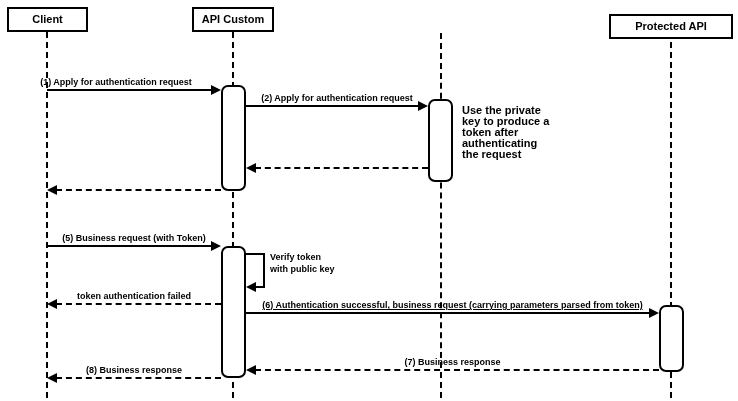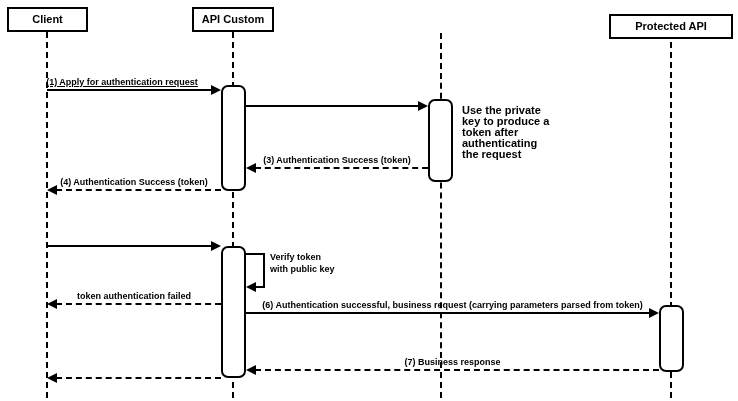--- a/index.html
+++ b/index.html
@@ -51,59 +51,60 @@
   <div class="lifeline" style="left:46px; top:32px; height:366px;"></div>
   <div class="lifeline" style="left:232px; top:32px; height:366px;"></div>
   <div class="lifeline" style="left:440px; top:33px; height:365px;"></div>
   <div class="lifeline" style="left:670px; top:32px; height:366px;"></div>
 
   <div class="activation" style="left:221px; top:85px; width:25px; height:106px;"></div>
   <div class="activation" style="left:428px; top:99px; width:25px; height:83px;"></div>
   <div class="activation" style="left:221px; top:246px; width:25px; height:132px;"></div>
   <div class="activation" style="left:659px; top:305px; width:25px; height:67px;"></div>
 
-  <div class="mlabel" style="left:35px; top:76px; width:174px;text-decoration:underline;">(1) Apply for authentication request</div>
+  <div class="mlabel" style="left:29px; top:76px; width:174px;">(1) Apply for authentication request</div>
   <div class="line" style="left:47px; top:89px; width:165px;"></div>
   <div class="arr r" style="left:211px; top:85px;"></div>
 
+  <div class="mlabel" style="left:246px; top:92px; width:182px;">(2) Apply for authentication request</div>
   <div class="line" style="left:246px; top:105px; width:173px;"></div>
   <div class="arr r" style="left:418px; top:101px;"></div>
 
   <div class="note-text" style="left:462px; top:105px; width:90px;">Use the private
 key to produce a
 token after
 authenticating
 the request</div>
 
-  <div class="mlabel" style="left:246px; top:154px; width:182px;">(3) Authentication Success (token)</div>
   <div class="line dashed" style="left:255px; top:167px; width:173px;"></div>
   <div class="arr l" style="left:246px; top:163px;"></div>
 
-  <div class="mlabel" style="left:47px; top:176px; width:174px;">(4) Authentication Success (token)</div>
   <div class="line dashed" style="left:56px; top:189px; width:165px;"></div>
   <div class="arr l" style="left:47px; top:185px;"></div>
 
+  <div class="mlabel" style="left:47px; top:232px; width:174px;">(5) Business request (with Token)</div>
   <div class="line" style="left:47px; top:245px; width:165px;"></div>
   <div class="arr r" style="left:211px; top:241px;"></div>
 
   <div class="line" style="left:246px; top:253px; width:19px;"></div>
   <div class="vline" style="left:263px; top:253px; height:35px;"></div>
   <div class="line" style="left:256px; top:286px; width:9px;"></div>
   <div class="arr l" style="left:246px; top:282px;"></div>
   <div class="mlabel multi" style="left:270px; top:251px; width:90px;">Verify token
 with public key</div>
 
   <div class="mlabel" style="left:47px; top:290px; width:174px;">token authentication failed</div>
   <div class="line dashed" style="left:56px; top:303px; width:165px;"></div>
   <div class="arr l" style="left:47px; top:299px;"></div>
 
-  <div class="mlabel" style="left:246px; top:299px; width:413px;">(6) Authentication successful, business request (carrying parameters parsed from token)</div>
+  <div class="mlabel" style="left:246px; top:299px; width:413px;text-decoration:underline;">(6) Authentication successful, business request (carrying parameters parsed from token)</div>
   <div class="line" style="left:246px; top:312px; width:404px;"></div>
   <div class="arr r" style="left:649px; top:308px;"></div>
 
   <div class="mlabel" style="left:246px; top:356px; width:413px;text-align:center;">(7) Business response</div>
   <div class="line dashed" style="left:255px; top:369px; width:404px;"></div>
   <div class="arr l" style="left:246px; top:365px;"></div>
 
+  <div class="mlabel" style="left:47px; top:364px; width:174px;">(8) Business response</div>
   <div class="line dashed" style="left:56px; top:377px; width:165px;"></div>
   <div class="arr l" style="left:47px; top:373px;"></div>
 
 </div>
 
 </body></html>

